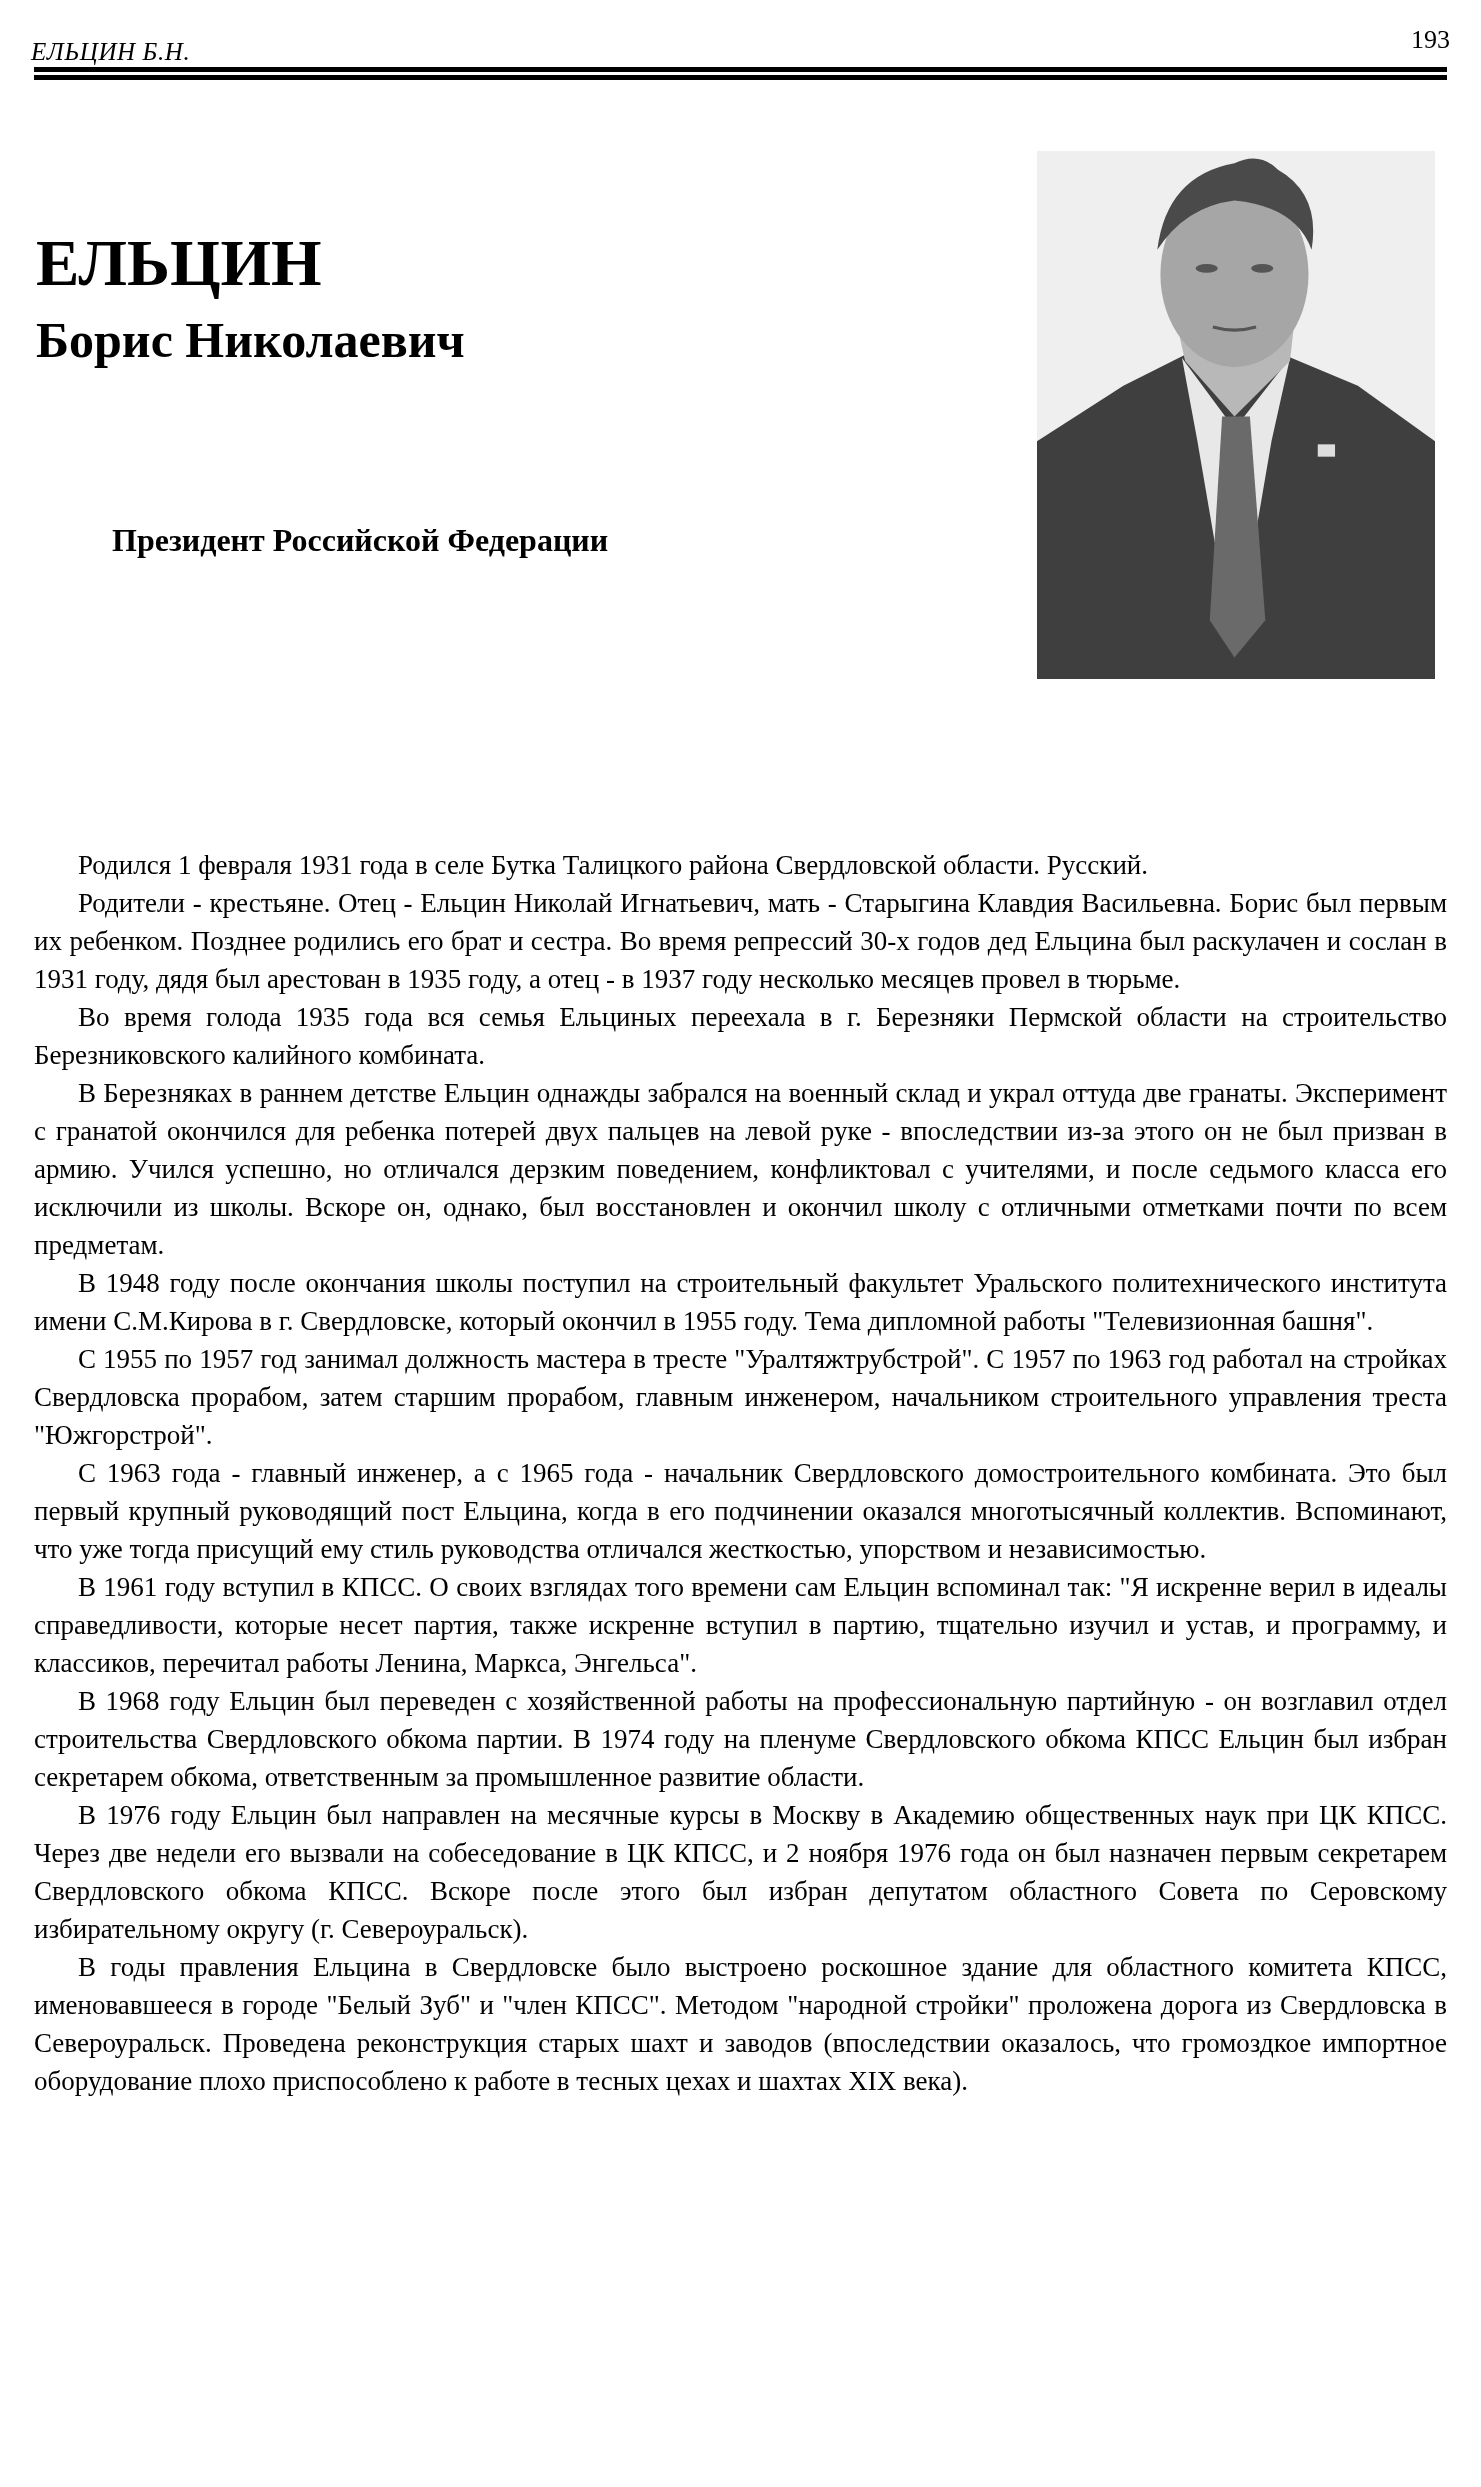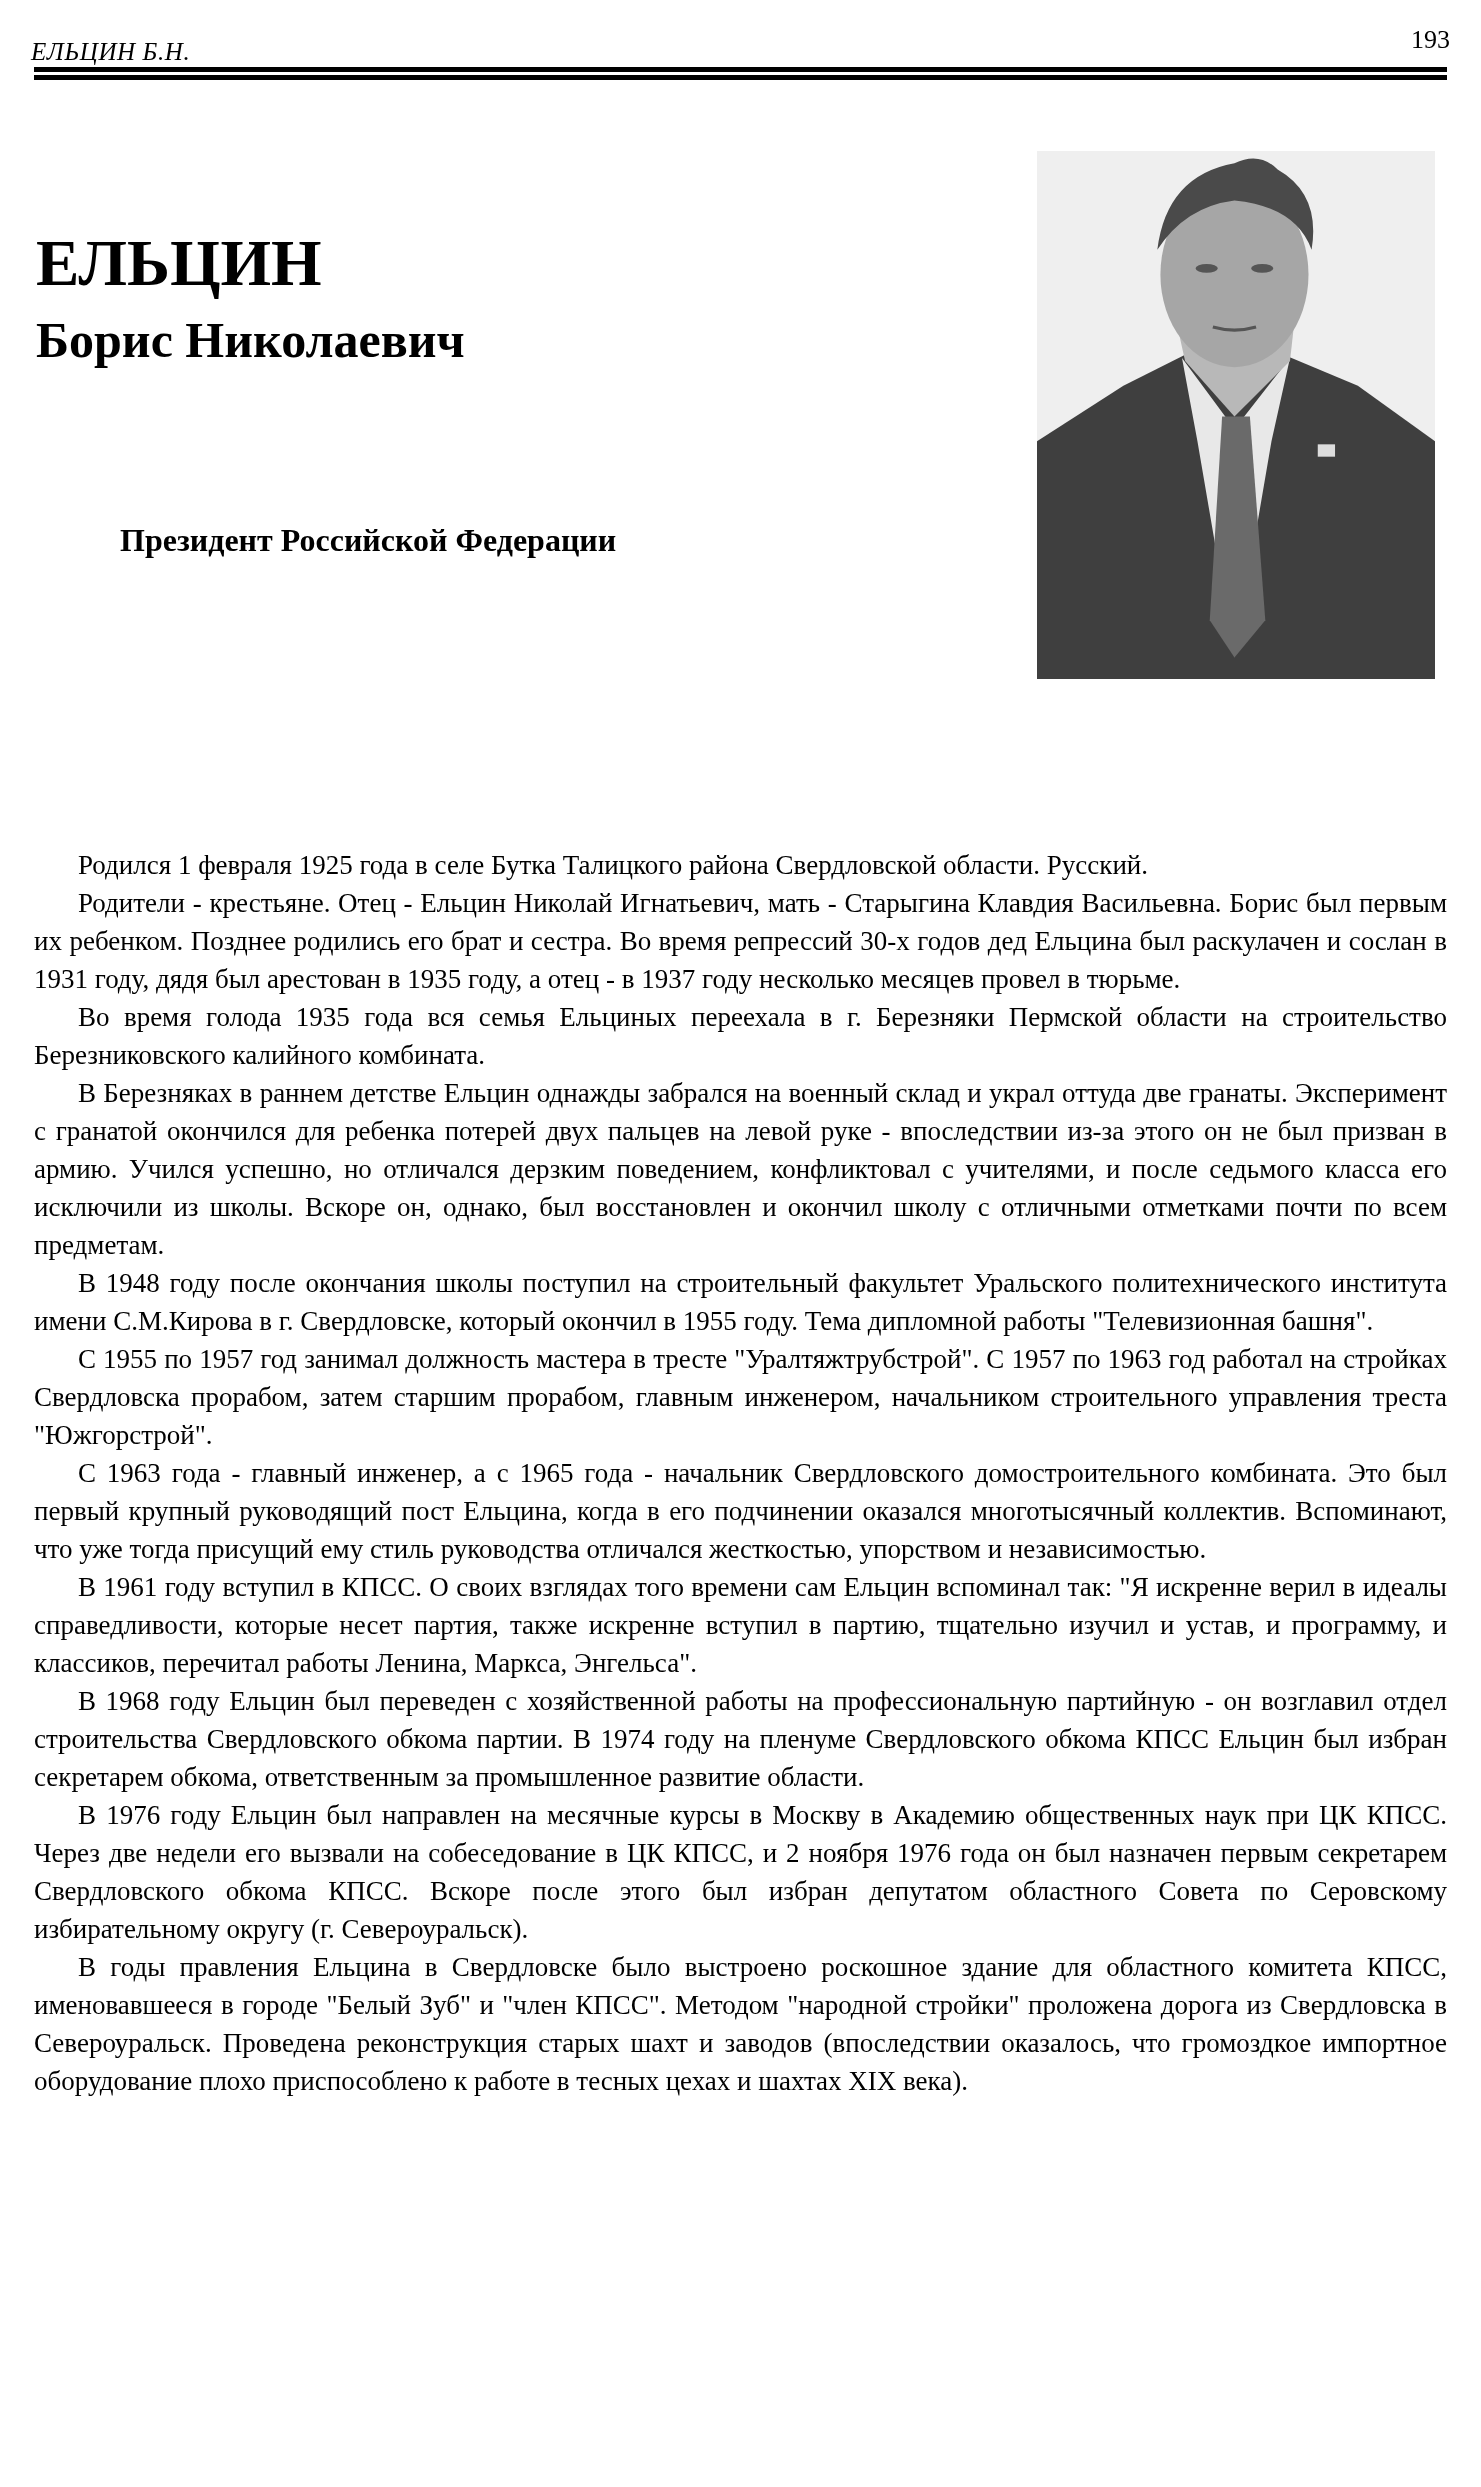--- a/index.html
+++ b/index.html
@@ -6,21 +6,21 @@
   body { width: 1481px; height: 2487px; position: relative; overflow: hidden;
          font-family: "Liberation Serif", serif; color: #000; }
   .running-head { position: absolute; left: 31px; top: 38px; font-style: italic;
                   font-size: 25px; letter-spacing: 0.6px; }
   .page-number { position: absolute; right: 31px; top: 25px; font-size: 26px; }
   .rule { position: absolute; left: 34px; right: 34px; height: 5px; background: #000; }
   .rule.r1 { top: 67px; }
   .rule.r2 { top: 75px; }
   .surname { position: absolute; left: 36px; top: 231px; font-weight: bold; font-size: 65px; line-height: 1; }
   .given { position: absolute; left: 36px; top: 315px; font-weight: bold; font-size: 50px; line-height: 1; }
-  .position { position: absolute; left: 112px; top: 522px; font-weight: bold; font-size: 32px; margin-left: 8px; }
+  .position { position: absolute; left: 112px; top: 522px; font-weight: bold; font-size: 32px; }
   .photo { position: absolute; left: 1037px; top: 151px; width: 398px; height: 528px;
            background: linear-gradient(#f4f4f4, #eeeeee); overflow: hidden; }
   .photo svg { width: 100%; height: 100%; display: block; }
   .body-text { position: absolute; left: 34px; top: 846px; width: 1413px;
                font-size: 27px; line-height: 38px; text-align: justify; }
   .body-text p { margin: 0; text-indent: 44px; }
 </style>
 </head>
 <body>
 
@@ -52,21 +52,21 @@
     <path d="M195 160 Q210 40 320 20 Q360 0 390 30 Q460 70 445 160 Q420 90 320 80 Q240 90 195 160 Z" fill="#4a4a4a"></path>
 
     <ellipse cx="275" cy="190" rx="18" ry="7" fill="#555"></ellipse>
     <ellipse cx="365" cy="190" rx="18" ry="7" fill="#555"></ellipse>
 
     <path d="M285 285 Q320 295 355 285" stroke="#555" stroke-width="5" fill="none"></path>
   </svg>
 </div>
 
 <div class="body-text">
-  <p>Родился 1 февраля 1925 года в селе Бутка Талицкого района Свердловской области. Русский.</p>
+  <p>Родился 1 февраля 1931 года в селе Бутка Талицкого района Свердловской области. Русский.</p>
   <p>Родители - крестьяне. Отец - Ельцин Николай Игнатьевич, мать - Старыгина Клавдия Васильевна. Борис был первым их ребенком. Позднее родились его брат и сестра. Во время репрессий 30-х годов дед Ельцина был раскулачен и сослан в 1931 году, дядя был арестован в 1935 году, а отец - в 1937 году несколько месяцев провел в тюрьме.</p>
   <p>Во время голода 1935 года вся семья Ельциных переехала в г. Березняки Пермской области на строительство Березниковского калийного комбината.</p>
   <p>В Березняках в раннем детстве Ельцин однажды забрался на военный склад и украл оттуда две гранаты. Эксперимент с гранатой окончился для ребенка потерей двух пальцев на левой руке - впоследствии из-за этого он не был призван в армию. Учился успешно, но отличался дерзким поведением, конфликтовал с учителями, и после седьмого класса его исключили из школы. Вскоре он, однако, был восстановлен и окончил школу с отличными отметками почти по всем предметам.</p>
   <p>В 1948 году после окончания школы поступил на строительный факультет Уральского политехнического института имени С.М.Кирова в г. Свердловске, который окончил в 1955 году. Тема дипломной работы "Телевизионная башня".</p>
   <p>С 1955 по 1957 год занимал должность мастера в тресте "Уралтяжтрубстрой". С 1957 по 1963 год работал на стройках Свердловска прорабом, затем старшим прорабом, главным инженером, начальником строительного управления треста "Южгорстрой".</p>
   <p>С 1963 года - главный инженер, а с 1965 года - начальник Свердловского домостроительного комбината. Это был первый крупный руководящий пост Ельцина, когда в его подчинении оказался многотысячный коллектив. Вспоминают, что уже тогда присущий ему стиль руководства отличался жесткостью, упорством и независимостью.</p>
   <p>В 1961 году вступил в КПСС. О своих взглядах того времени сам Ельцин вспоминал так: "Я искренне верил в идеалы справедливости, которые несет партия, также искренне вступил в партию, тщательно изучил и устав, и программу, и классиков, перечитал работы Ленина, Маркса, Энгельса".</p>
   <p>В 1968 году Ельцин был переведен с хозяйственной работы на профессиональную партийную - он возглавил отдел строительства Свердловского обкома партии. В 1974 году на пленуме Свердловского обкома КПСС Ельцин был избран секретарем обкома, ответственным за промышленное развитие области.</p>
   <p>В 1976 году Ельцин был направлен на месячные курсы в Москву в Академию общественных наук при ЦК КПСС. Через две недели его вызвали на собеседование в ЦК КПСС, и 2 ноября 1976 года он был назначен первым секретарем Свердловского обкома КПСС. Вскоре после этого был избран депутатом областного Совета по Серовскому избирательному округу (г. Североуральск).</p>
   <p>В годы правления Ельцина в Свердловске было выстроено роскошное здание для областного комитета КПСС, именовавшееся в городе "Белый Зуб" и "член КПСС". Методом "народной стройки" проложена дорога из Свердловска в Североуральск. Проведена реконструкция старых шахт и заводов (впоследствии оказалось, что громоздкое импортное оборудование плохо приспособлено к работе в тесных цехах и шахтах XIX века).</p>

